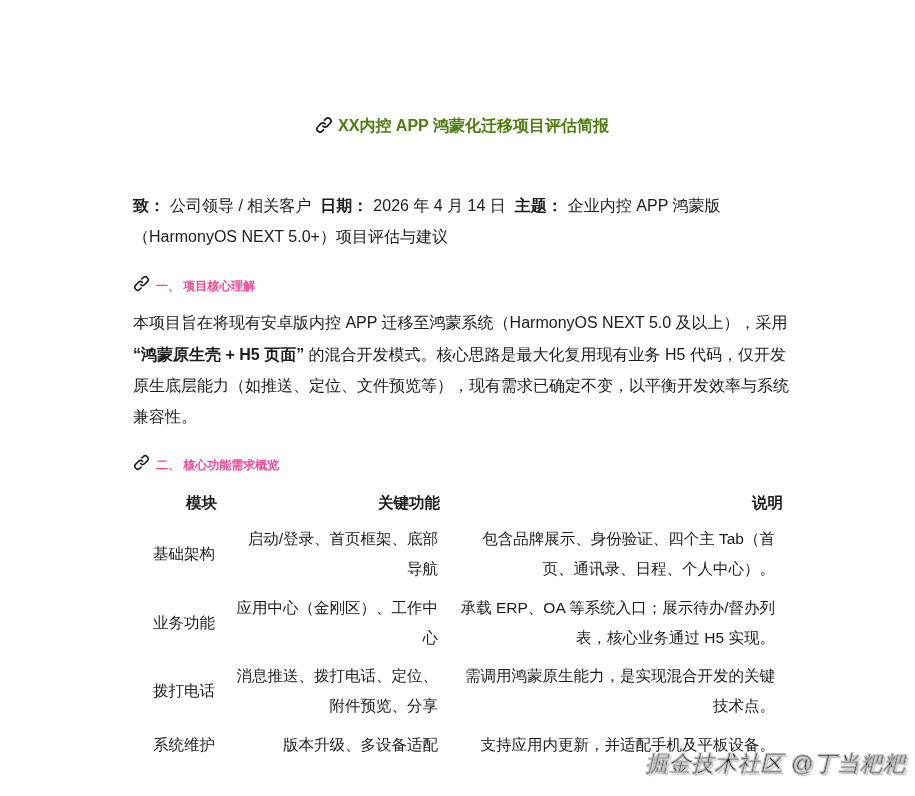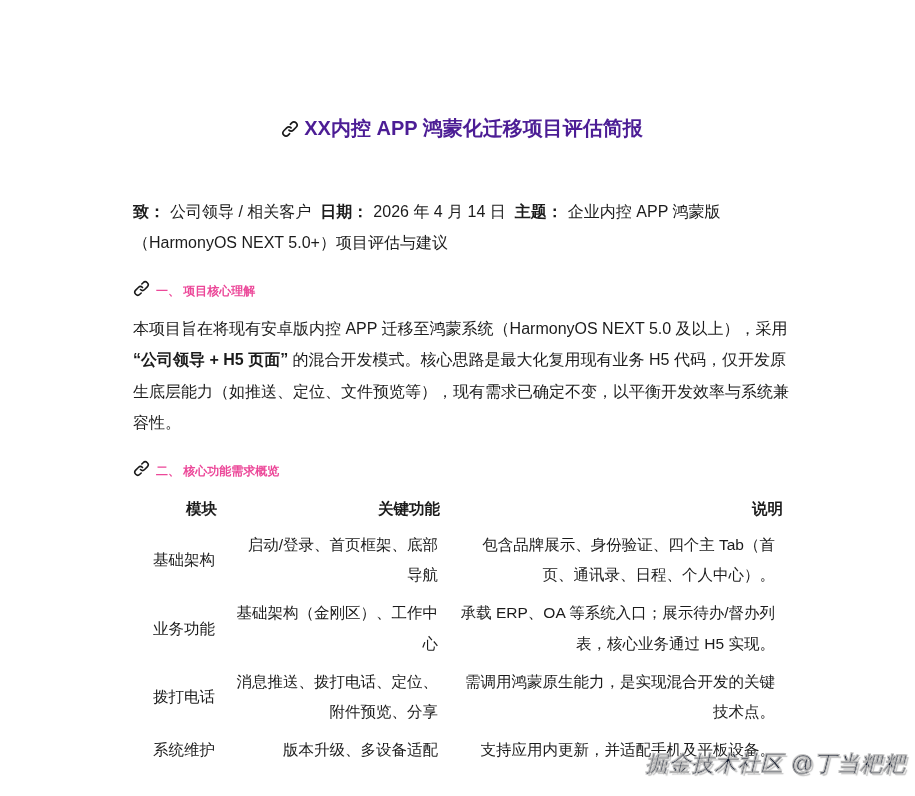--- a/index.html
+++ b/index.html
@@ -14,23 +14,23 @@
   }
   .doc {
     width: 658px;
     margin-left: 133px;
     padding-top: 114px;
     font-size: 16px;
   }
   .doc-title {
     margin: 0;
     text-align: center;
-    font-size: 20px;
+    font-size: 16px;
     font-weight: 700;
-    color: #4c1d95;
+    color: #4d7c0f;
     line-height: 1.45;
   }
   .anchor-icon {
     display: inline-block;
     vertical-align: -2.5px;
     margin-right: 5px;
     line-height: 0;
   }
   .anchor-icon svg { display: inline-block; }
   .meta {
@@ -101,21 +101,21 @@
     <span class="label">致：</span><span>公司领导 / 相关客户</span><span class="label">日期：</span><span>2026 年 4 月 14 日</span><span class="label">主题：</span><span>企业内控 APP 鸿蒙版（HarmonyOS NEXT 5.0+）项目评估与建议</span>
   </p>
 
   <h2 class="section-heading">
     <span class="anchor-icon"><svg width="17" height="17" viewBox="0 0 16 16" fill="#1a1a1a" xmlns="http://www.w3.org/2000/svg">
           <path d="M7.775 3.275a.75.75 0 0 0 1.06 1.06l1.25-1.25a2 2 0 1 1 2.83 2.83l-2.5 2.5a2 2 0 0 1-2.83 0 .75.75 0 0 0-1.06 1.06 3.5 3.5 0 0 0 4.95 0l2.5-2.5a3.5 3.5 0 0 0-4.95-4.95l-1.25 1.25Zm-4.69 9.64a2 2 0 0 1 0-2.83l2.5-2.5a2 2 0 0 1 2.83 0 .75.75 0 0 0 1.06-1.06 3.5 3.5 0 0 0-4.95 0l-2.5 2.5a3.5 3.5 0 0 0 4.95 4.95l1.25-1.25a.75.75 0 0 0-1.06-1.06l-1.25 1.25a2 2 0 0 1-2.83 0Z"></path>
         </svg></span><span>一、 项目核心理解</span>
   </h2>
 
   <p class="body-p">
-    <span>本项目旨在将现有安卓版内控 APP 迁移至鸿蒙系统（HarmonyOS NEXT 5.0 及以上），采用 </span><span class="strong">“公司领导 + H5 页面”</span><span> 的混合开发模式。核心思路是最大化复用现有业务 H5 代码，仅开发原生底层能力（如推送、定位、文件预览等），现有需求已确定不变，以平衡开发效率与系统兼容性。</span>
+    <span>本项目旨在将现有安卓版内控 APP 迁移至鸿蒙系统（HarmonyOS NEXT 5.0 及以上），采用 </span><span class="strong">“鸿蒙原生壳 + H5 页面”</span><span> 的混合开发模式。核心思路是最大化复用现有业务 H5 代码，仅开发原生底层能力（如推送、定位、文件预览等），现有需求已确定不变，以平衡开发效率与系统兼容性。</span>
   </p>
 
   <h2 class="section-heading">
     <span class="anchor-icon"><svg width="17" height="17" viewBox="0 0 16 16" fill="#1a1a1a" xmlns="http://www.w3.org/2000/svg">
           <path d="M7.775 3.275a.75.75 0 0 0 1.06 1.06l1.25-1.25a2 2 0 1 1 2.83 2.83l-2.5 2.5a2 2 0 0 1-2.83 0 .75.75 0 0 0-1.06 1.06 3.5 3.5 0 0 0 4.95 0l2.5-2.5a3.5 3.5 0 0 0-4.95-4.95l-1.25 1.25Zm-4.69 9.64a2 2 0 0 1 0-2.83l2.5-2.5a2 2 0 0 1 2.83 0 .75.75 0 0 0 1.06-1.06 3.5 3.5 0 0 0-4.95 0l-2.5 2.5a3.5 3.5 0 0 0 4.95 4.95l1.25-1.25a.75.75 0 0 0-1.06-1.06l-1.25 1.25a2 2 0 0 1-2.83 0Z"></path>
         </svg></span><span>二、 核心功能需求概览</span>
   </h2>
 
   <table class="req-table">
     <colgroup>
@@ -131,21 +131,21 @@
       </tr>
     </thead>
     <tbody>
       <tr>
         <td class="col-module">基础架构</td>
         <td class="col-features">启动/登录、首页框架、底部导航</td>
         <td class="col-desc">包含品牌展示、身份验证、四个主 Tab（首页、通讯录、日程、个人中心）。</td>
       </tr>
       <tr>
         <td class="col-module">业务功能</td>
-        <td class="col-features">基础架构（金刚区）、工作中心</td>
+        <td class="col-features">应用中心（金刚区）、工作中心</td>
         <td class="col-desc">承载 ERP、OA 等系统入口；展示待办/督办列表，核心业务通过 H5 实现。</td>
       </tr>
       <tr>
         <td class="col-module">拨打电话</td>
         <td class="col-features">消息推送、拨打电话、定位、附件预览、分享</td>
         <td class="col-desc">需调用鸿蒙原生能力，是实现混合开发的关键技术点。</td>
       </tr>
       <tr>
         <td class="col-module">系统维护</td>
         <td class="col-features">版本升级、多设备适配</td>

